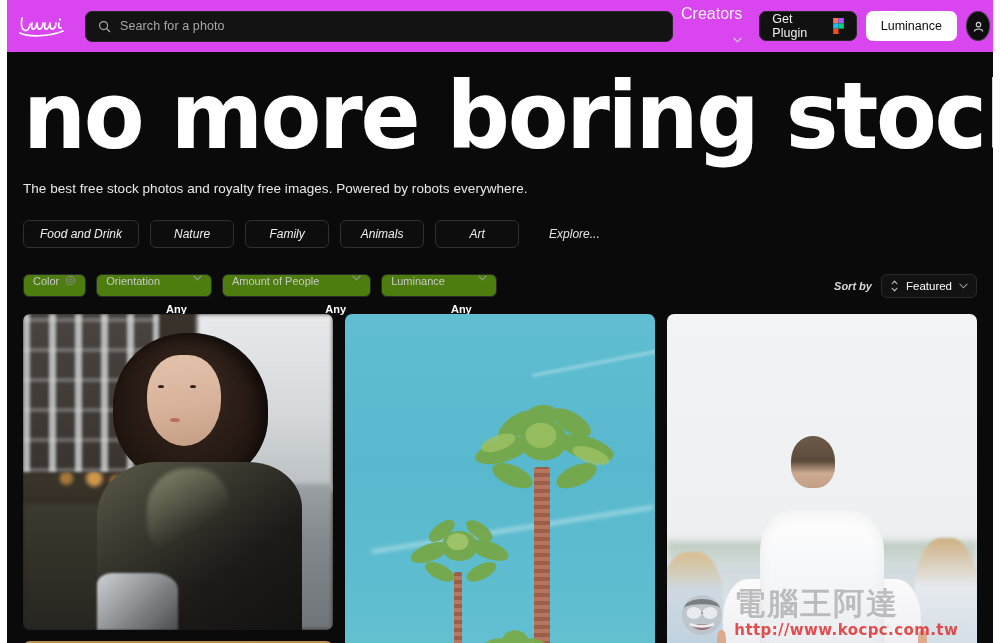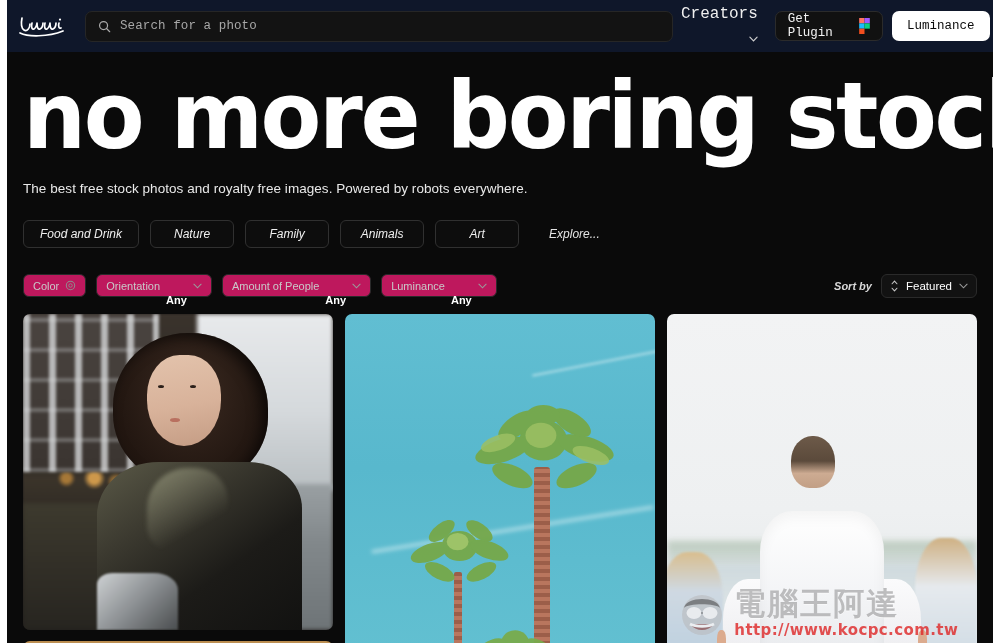--- a/index.html
+++ b/index.html
@@ -23,22 +23,21 @@
     overflow: hidden;
   }
 
   
   .header {
     position: relative;
     height: 52px;
     display: flex;
     align-items: center;
     padding: 0 8px 0 10px;
-    background: #0f172a;
-    font-family: Liberation Mono, monospace;
+    background: #d946ef;
   }
   .logo {
     width: 56px; height: 26px;
     display: flex; align-items: center; justify-content: center;
     margin-right: 12px;
     flex: 0 0 auto;
   }
   .logo svg { display: block; }
 
   .searchbar {
@@ -155,22 +154,22 @@
   .filters {
     display: flex;
     align-items: center;
     padding: 0 16px;
     margin-top: 26px;
     gap: 10px;
   }
   .fpill {
     height: 23px;
     padding: 0 9px;
-    display: flex; align-items: center; gap: 6px;
-    background: #be185d;
+    display: flex; align-items: flex-start; gap: 6px;
+    background: #4d7c0f;
     border: 1px solid #2a2a2a;
     border-radius: 6px;
     color: #c9c9c9;
     font-size: 11px;
   }
   .fpill .val { color: #ffffff; font-weight: 700; margin-top: 28px; }
   .spacer { flex: 1 1 auto; }
   .sortwrap { display: flex; align-items: center; gap: 9px; }
   .sortlabel { color: #dadada; font-size: 11px; font-weight: 700; font-style: italic; }
   .sortbox {

